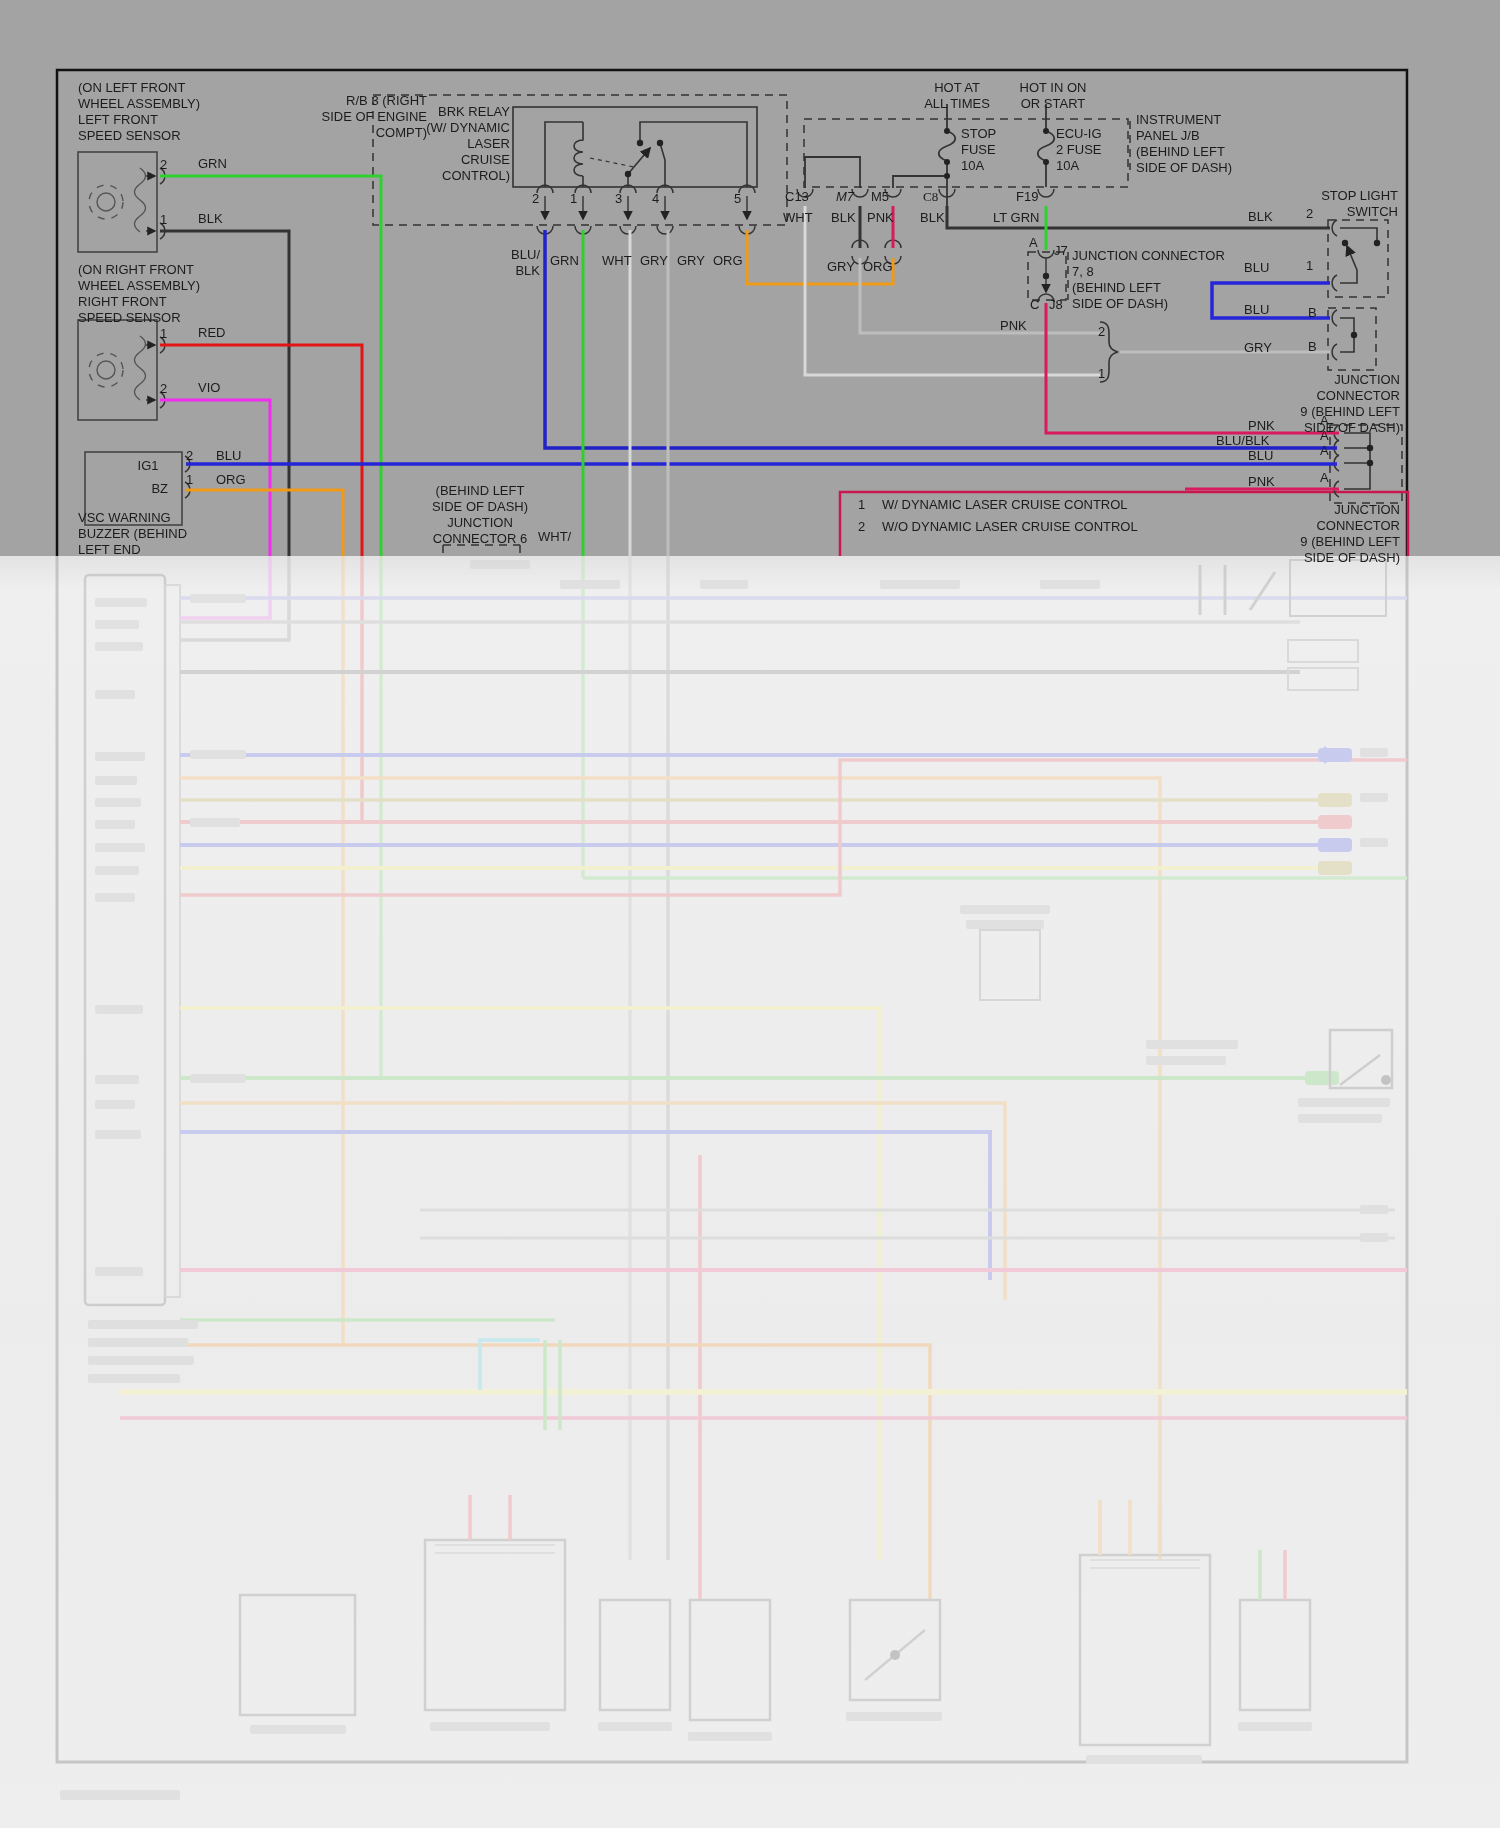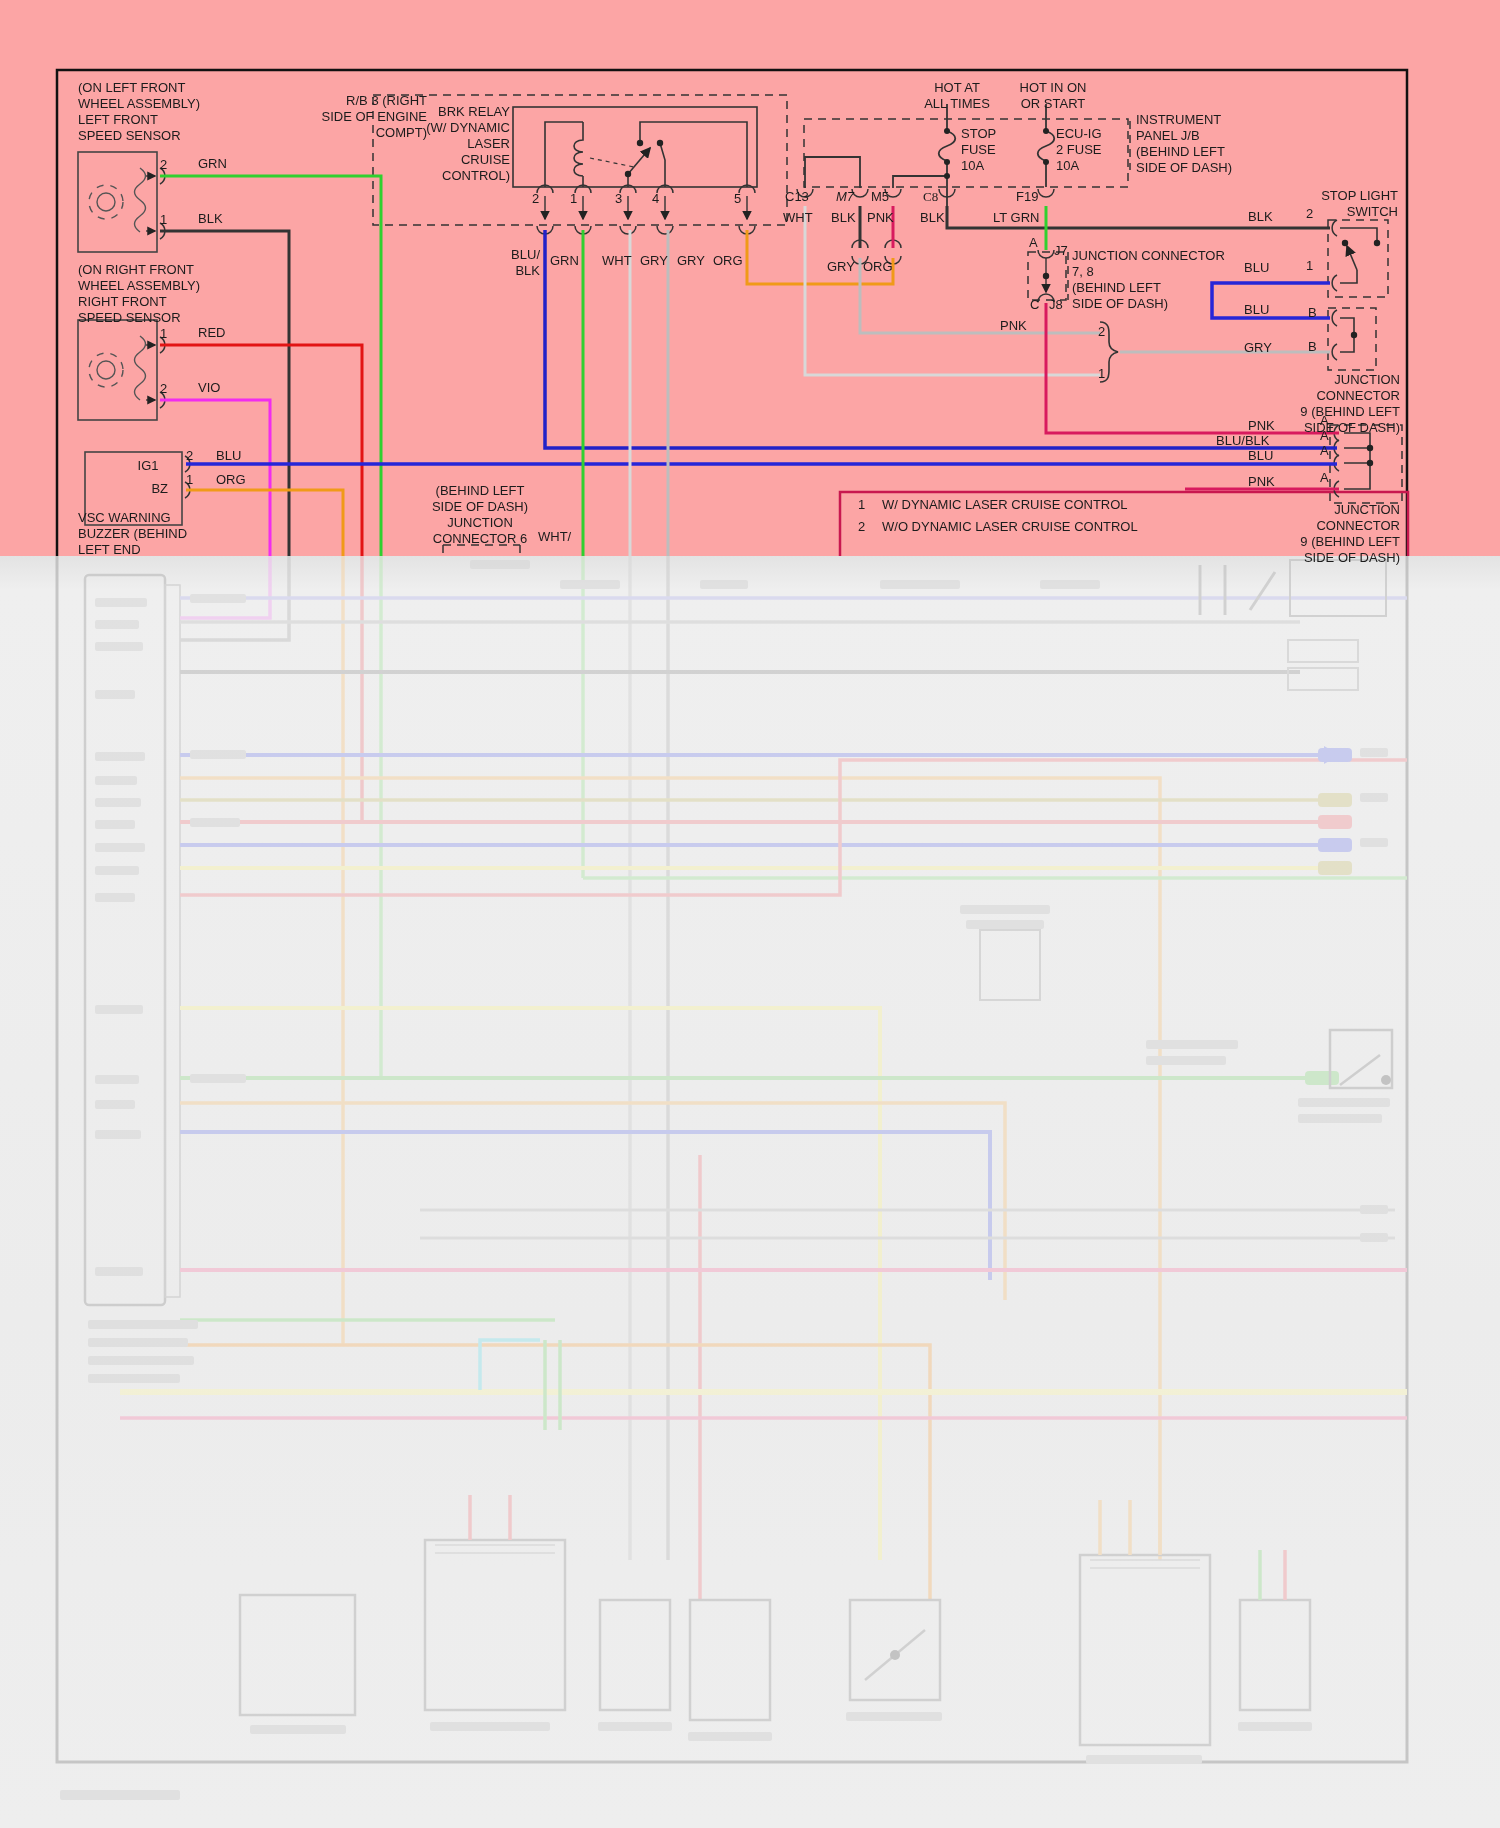--- a/index.html
+++ b/index.html
@@ -1,16 +1,16 @@
 <!DOCTYPE html>
 <html><head>
 <meta charset="utf-8">
 <style>
   html,body{margin:0;padding:0;background:#fff;}
-  #page{position:relative;width:1500px;height:1828px;background:#fca5a5;overflow:hidden;
+  #page{position:relative;width:1500px;height:1828px;background:#a3a3a3;overflow:hidden;
         font-family:"Liberation Sans",sans-serif;}
   svg{position:absolute;left:0;top:0;}
   .lbl{position:absolute;font:13px/15px "Liberation Sans",sans-serif;color:#1c1c1c;white-space:pre;}
   .tb{position:absolute;font:13px/16px "Liberation Sans",sans-serif;color:#1c1c1c;}
   .tb.right{text-align:right;}
   .tb.center{text-align:center;}
   #faded{position:absolute;left:0;top:556px;width:1500px;height:1272px;
          background:linear-gradient(180deg,#e3e3e3,#efefef 34px,#ececec 60%,#eeeeee);}
   #faded svg{opacity:.5;filter:blur(.6px);}
 </style>

